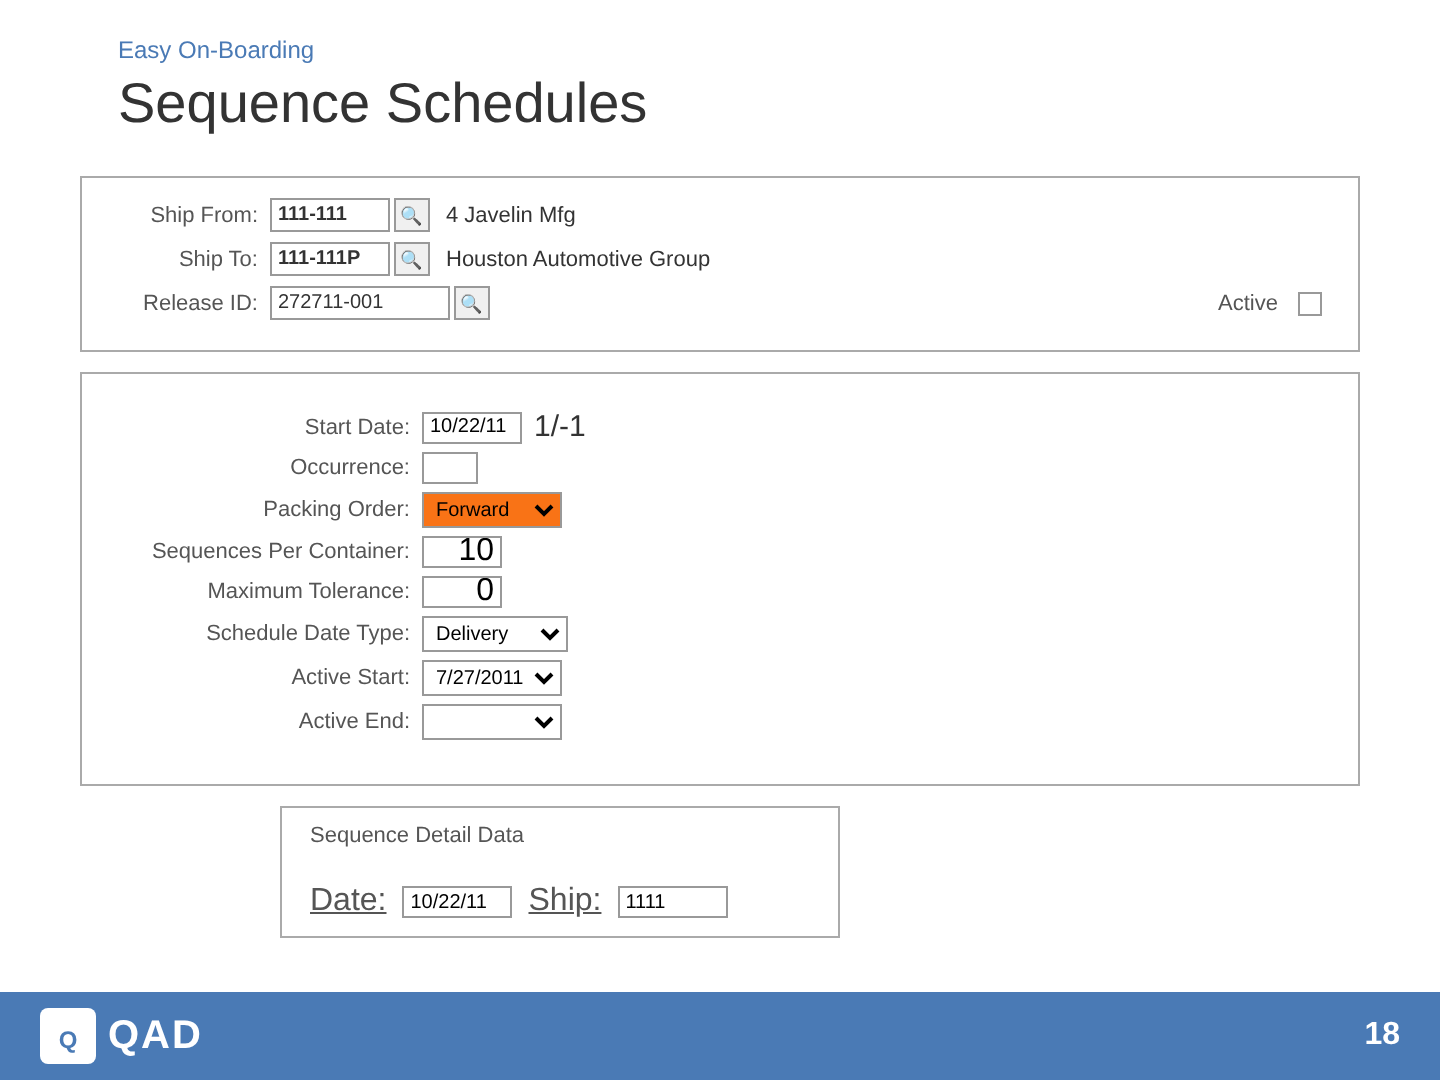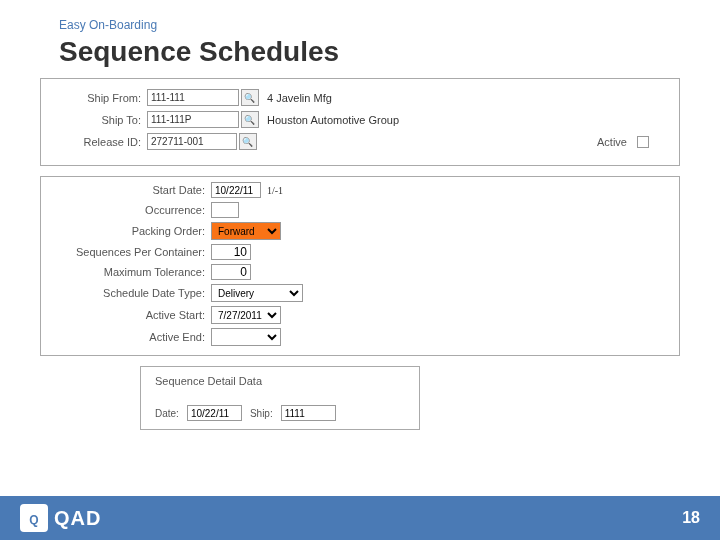--- a/index.html
+++ b/index.html
@@ -26,36 +26,36 @@
     .subtitle {
       color: #4a7ab5;
       font-size: 12px;
       font-weight: normal;
       margin-bottom: 4px;
     }
 
     .main-title {
       color: #333;
       font-size: 28px;
-      font-weight: bold;
-      margin-bottom: 4px;
+      font-weight: normal;
+      margin-bottom: 14px;
     }
 
     .content-area {
       padding: 0 40px;
       display: flex;
       flex-direction: column;
       gap: 10px;
     }
 
     
     .top-panel {
       border: 1px solid #aaa;
       background: #fff;
-      padding: 10px 30px;
+      padding: 10px 18px;
       font-size: 11px;
     }
 
     .form-row {
       display: flex;
       align-items: center;
       margin-bottom: 5px;
     }
 
     .form-label {
@@ -69,21 +69,22 @@
     .form-input {
       border: 1px solid #999;
       background: #fff;
       height: 17px;
       font-size: 10px;
       padding: 1px 3px;
       color: #333;
     }
 
     .form-input-wide {
-      width: 92px;
+      width: 60px;
+      font-weight: bold;
     }
 
     .search-btn {
       border: 1px solid #999;
       background: #f0f0f0;
       width: 18px;
       height: 17px;
       cursor: pointer;
       display: inline-flex;
       align-items: center;
@@ -102,21 +103,21 @@
       width: 12px;
       height: 12px;
       border: 1px solid #999;
       background: #fff;
     }
 
     
     .middle-panel {
       border: 1px solid #aaa;
       background: #fff;
-      padding: 5px 14px;
+      padding: 18px 14px;
       font-size: 11px;
     }
 
     .form-row-mid {
       display: flex;
       align-items: center;
       margin-bottom: 4px;
     }
 
     .label-mid {
@@ -142,66 +143,65 @@
       height: 16px;
       font-size: 10px;
       padding: 1px 3px;
       width: 28px;
     }
 
     .input-num {
       border: 1px solid #999;
       background: #fff;
       height: 16px;
-      font-size: 12px;
+      font-size: 16px;
       padding: 1px 3px;
       width: 40px;
       text-align: right;
     }
 
     .select-sm {
       border: 1px solid #999;
       background: #f97316;
       height: 18px;
       font-size: 10px;
       padding: 0 2px;
       width: 70px;
     }
 
     .select-date {
       border: 1px solid #999;
       background: #fff;
       height: 18px;
       font-size: 10px;
       padding: 0 2px;
-      width: 92px;
+      width: 73px;
     }
 
     .select-year {
       border: 1px solid #999;
       background: #fff;
       height: 18px;
       font-size: 10px;
       padding: 0 2px;
       width: 70px;
     }
 
     .checkbox-sm {
       width: 12px;
       height: 12px;
       border: 1px solid #999;
       background: #fff;
       display: inline-block;
     }
 
     .date-text {
-      font-size: 10px;
+      font-size: 15px;
       color: #333;
       margin-left: 4px;
-      font-family: Liberation Serif, serif;
     }
 
     
     .bottom-panel {
       border: 1px solid #aaa;
       background: #fff;
       padding: 8px 14px;
       font-size: 11px;
       margin-left: 100px;
       align-self: flex-start;
@@ -214,22 +214,23 @@
       margin-bottom: 18px;
     }
 
     .detail-row {
       display: flex;
       align-items: center;
       gap: 8px;
     }
 
     .detail-label {
-      font-size: 10px;
+      font-size: 16px;
       color: #555;
+      text-decoration: underline;
     }
 
     .detail-input {
       border: 1px solid #999;
       background: #fff;
       height: 16px;
       font-size: 10px;
       padding: 1px 3px;
       width: 55px;
     }

